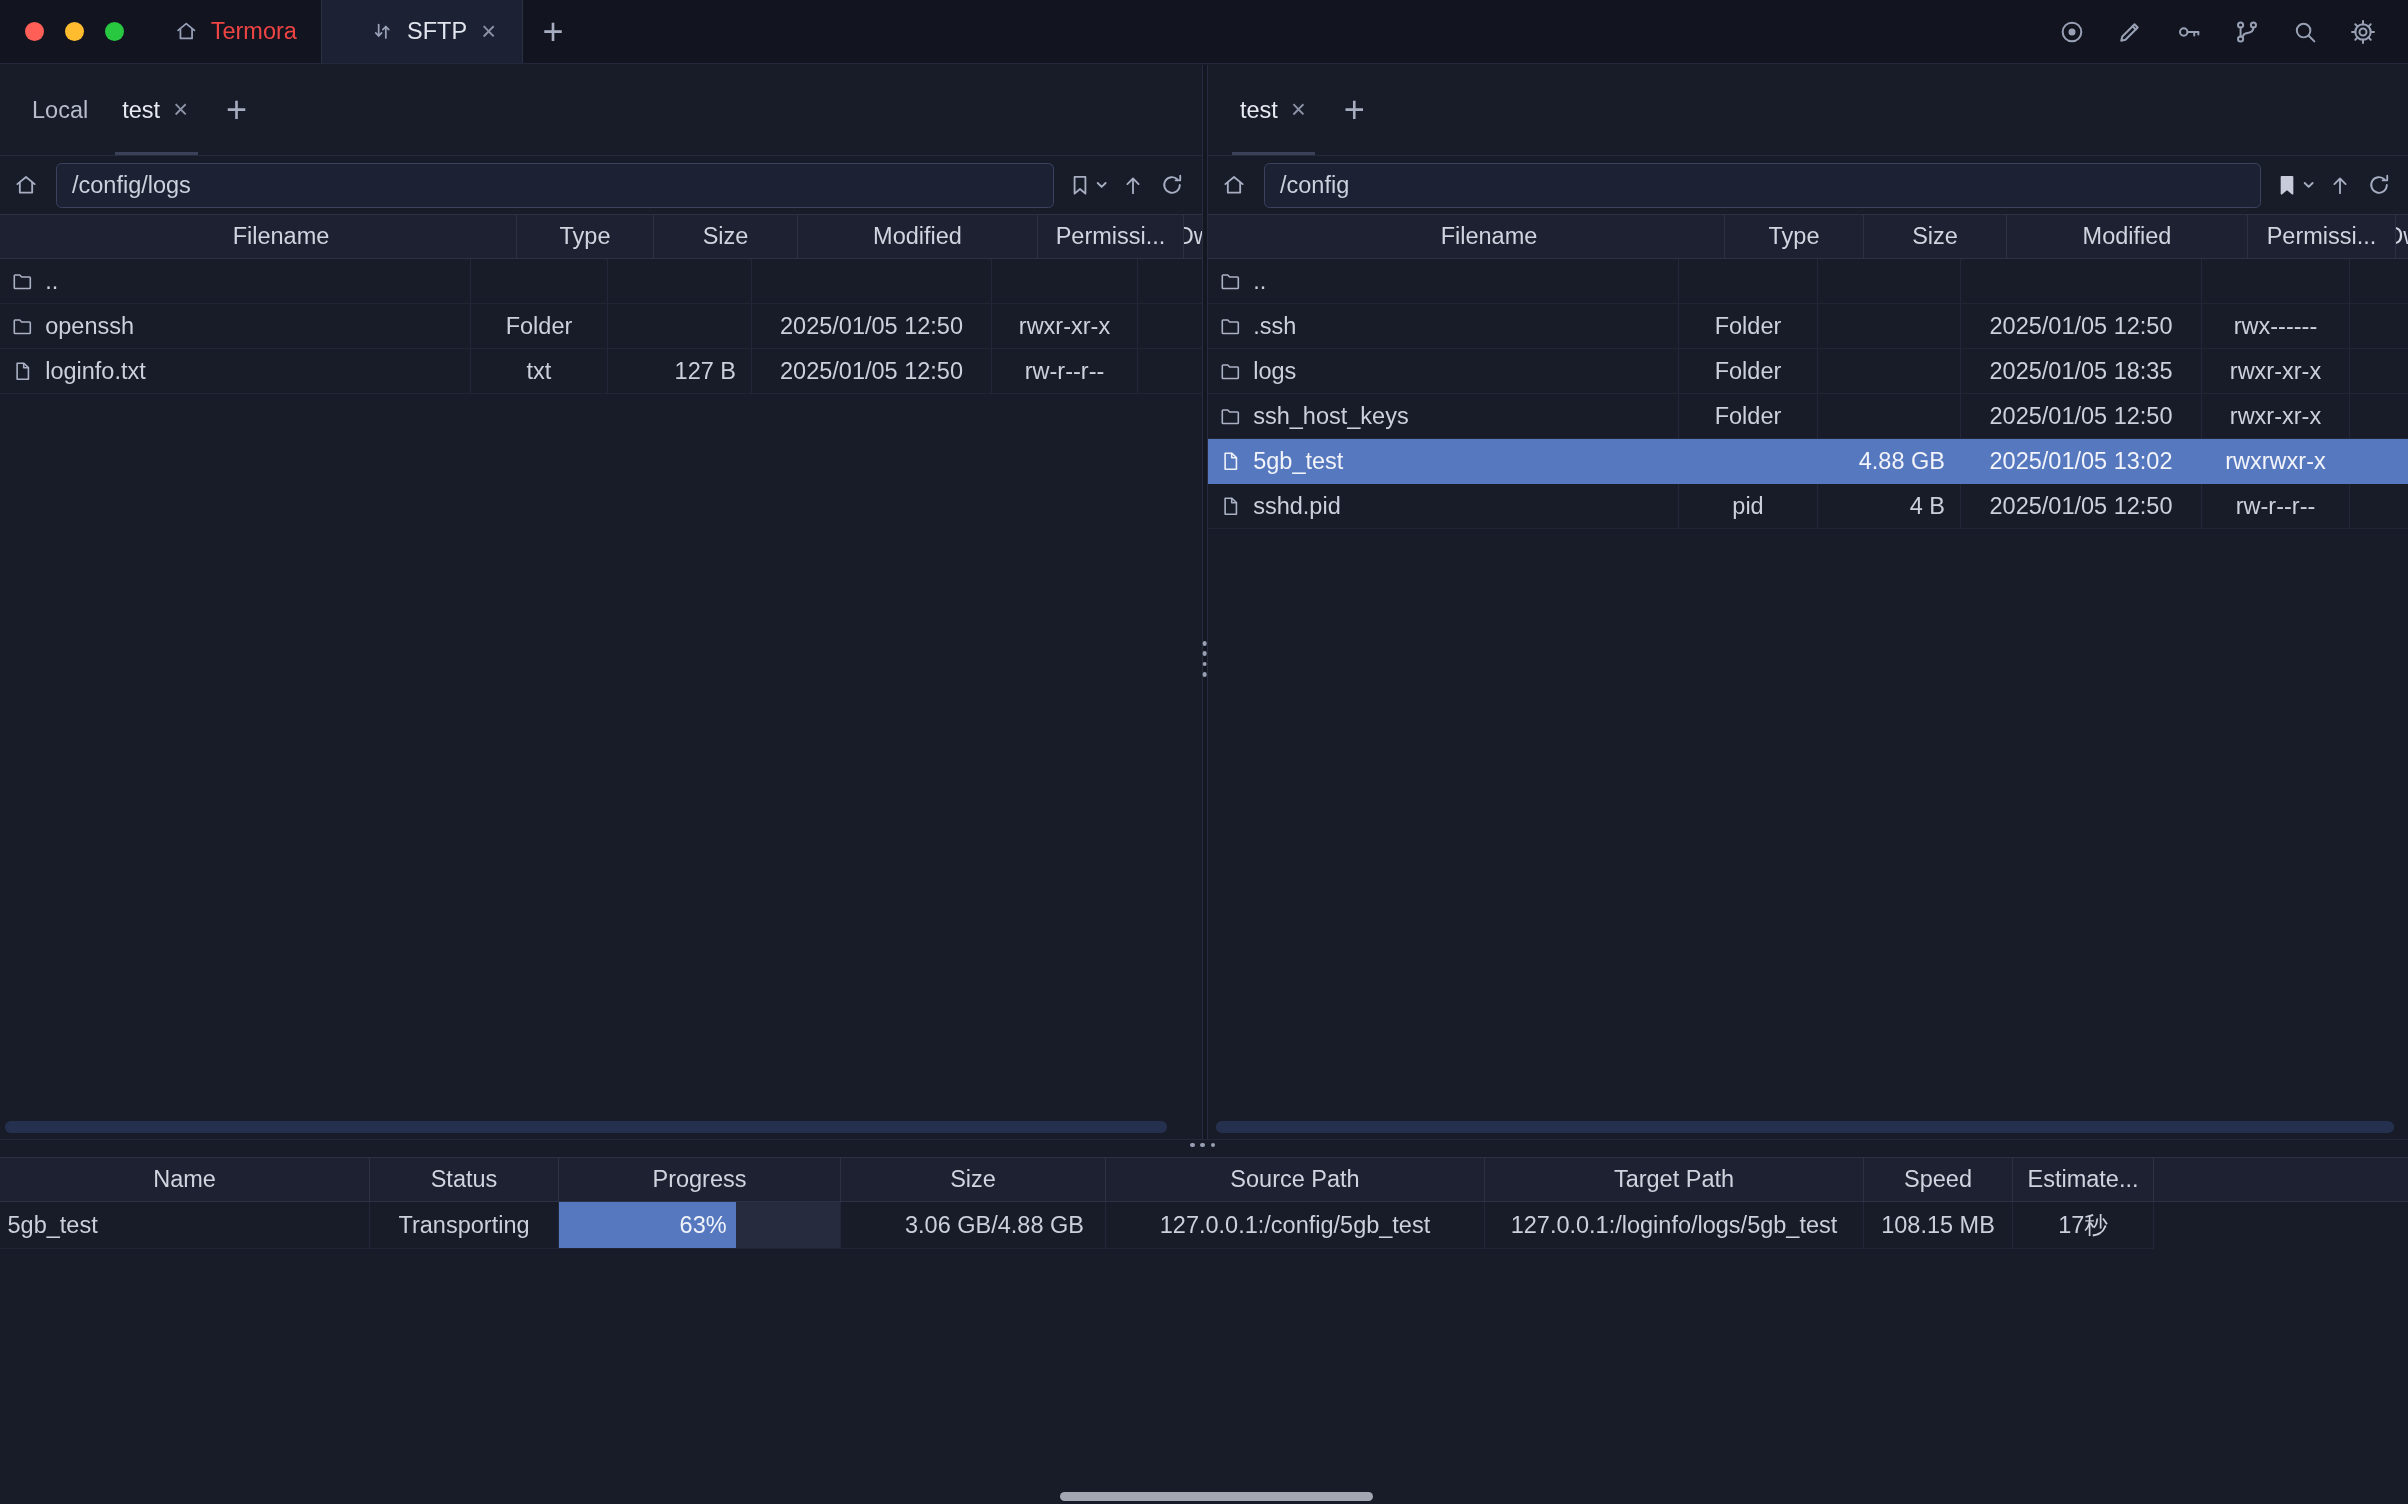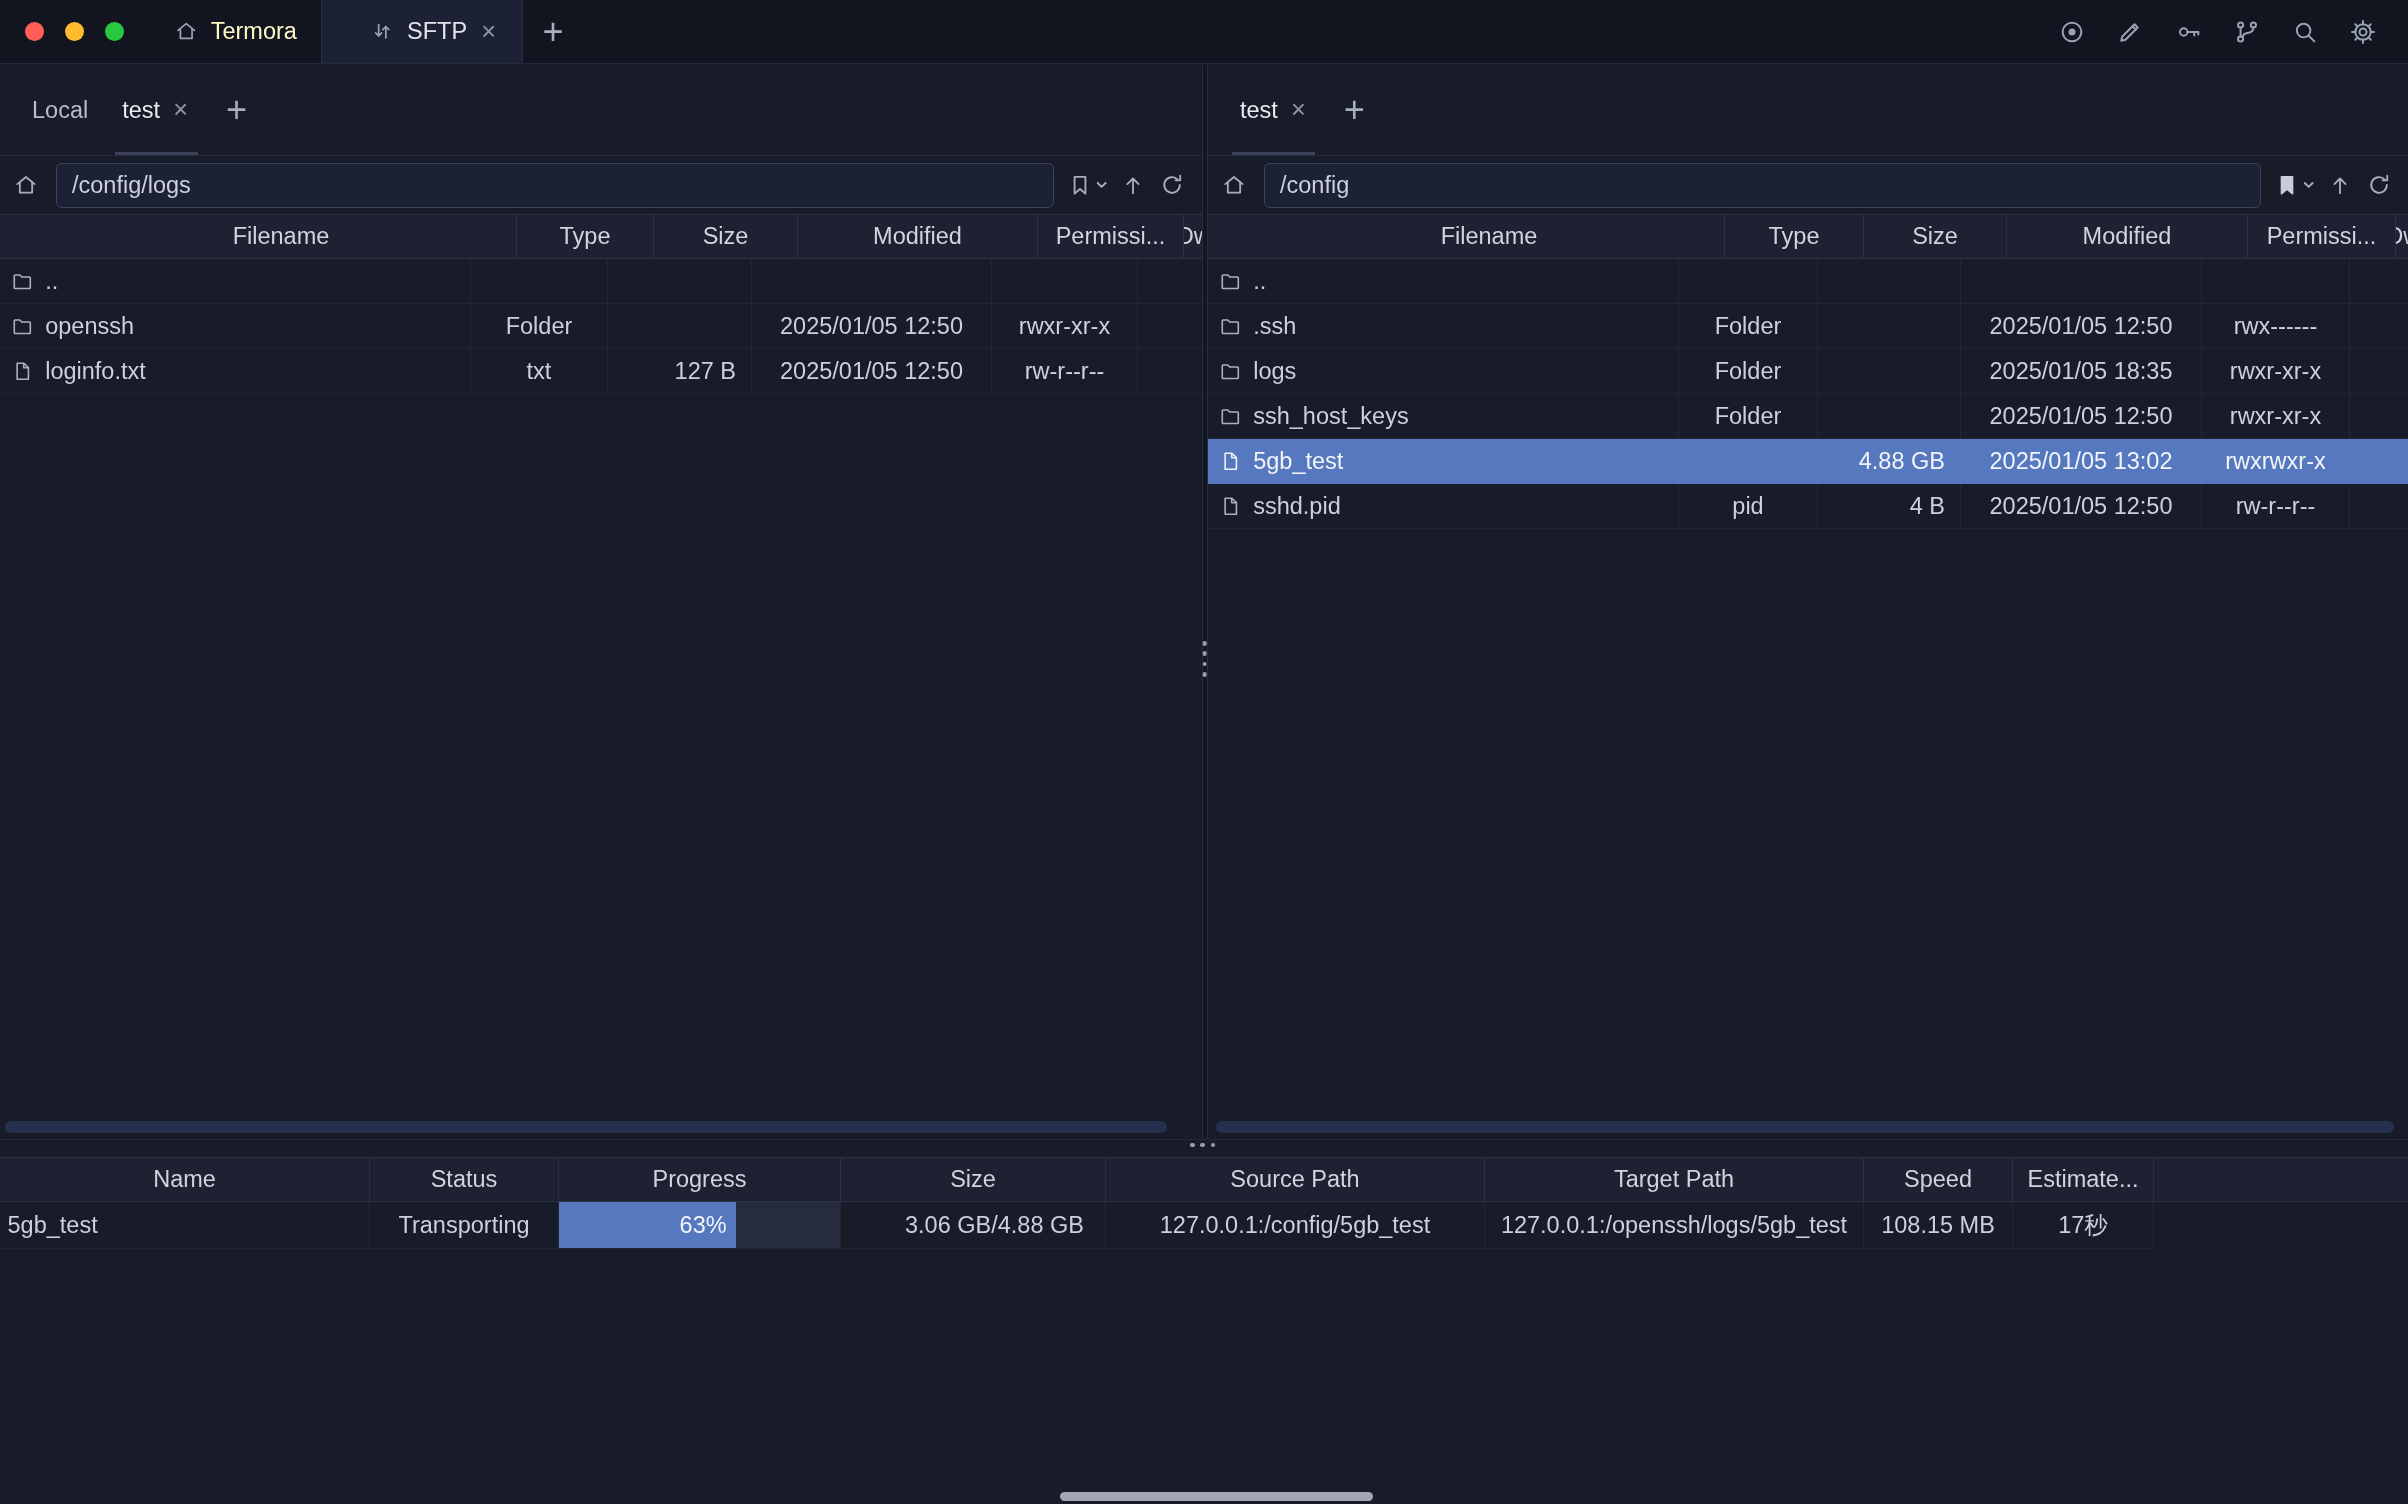--- a/index.html
+++ b/index.html
@@ -15,21 +15,21 @@
   
   .titlebar {
     position:absolute; top:0; left:0; right:0; height:64px;
     background:#121520; border-bottom:0.9px solid #23283a;
     display:flex; align-items:stretch;
   }
   .traffic { display:flex; align-items:center; gap:21px; padding:0 26px 0 24.5px; }
   .tl { width:19px; height:19px; border-radius:50%; }
   .tb-tab {
     display:flex; align-items:center; gap:12.2px; padding:0 24.5px;
-    color:#fef9c3; font-size:23.5px;
+    color:#ef4444; font-size:23.5px;
   }
   .tb-tab.active {
     background:#1c2133; border-left:0.9px solid #2b3045; border-right:0.9px solid #2b3045;
     color:#e2e5ee;
     padding-left:48px;
   }
   .tb-tab .icn { color:#99a1b8; }
   .x-btn { color:#8d93a6; font-size:25.4px; line-height:1; padding:1.9px 1.9px; }
   .plus-btn { color:#a7adc0; font-size:36px; font-weight:300; line-height:1; align-self:center; padding:0 19px; }
   .tb-icons { margin-left:auto; display:flex; align-items:center; gap:22.6px; padding-right:28px; color:#99a1b5; }
@@ -466,21 +466,21 @@
     <div class="trow tbody">
       <div class="cell tname">5gb_test</div>
       <div class="cell tstatus">Transporting</div>
       <div class="cell tprogress">
         <div class="progress-fill" style="width: 63%;">
           <span>63%</span>
         </div>
       </div>
       <div class="cell tsize">3.06 GB/4.88 GB</div>
       <div class="cell tsource">127.0.0.1:/config/5gb_test</div>
-      <div class="cell ttarget">127.0.0.1:/openssh/logs/5gb_test</div>
+      <div class="cell ttarget">127.0.0.1:/loginfo/logs/5gb_test</div>
       <div class="cell tspeed">108.15 MB</div>
       <div class="cell test">17秒</div>
       <div class="cell tfill"></div>
     </div>
   </div>
 
   <div class="bottom-thumb"></div>
 </div>
 
 

